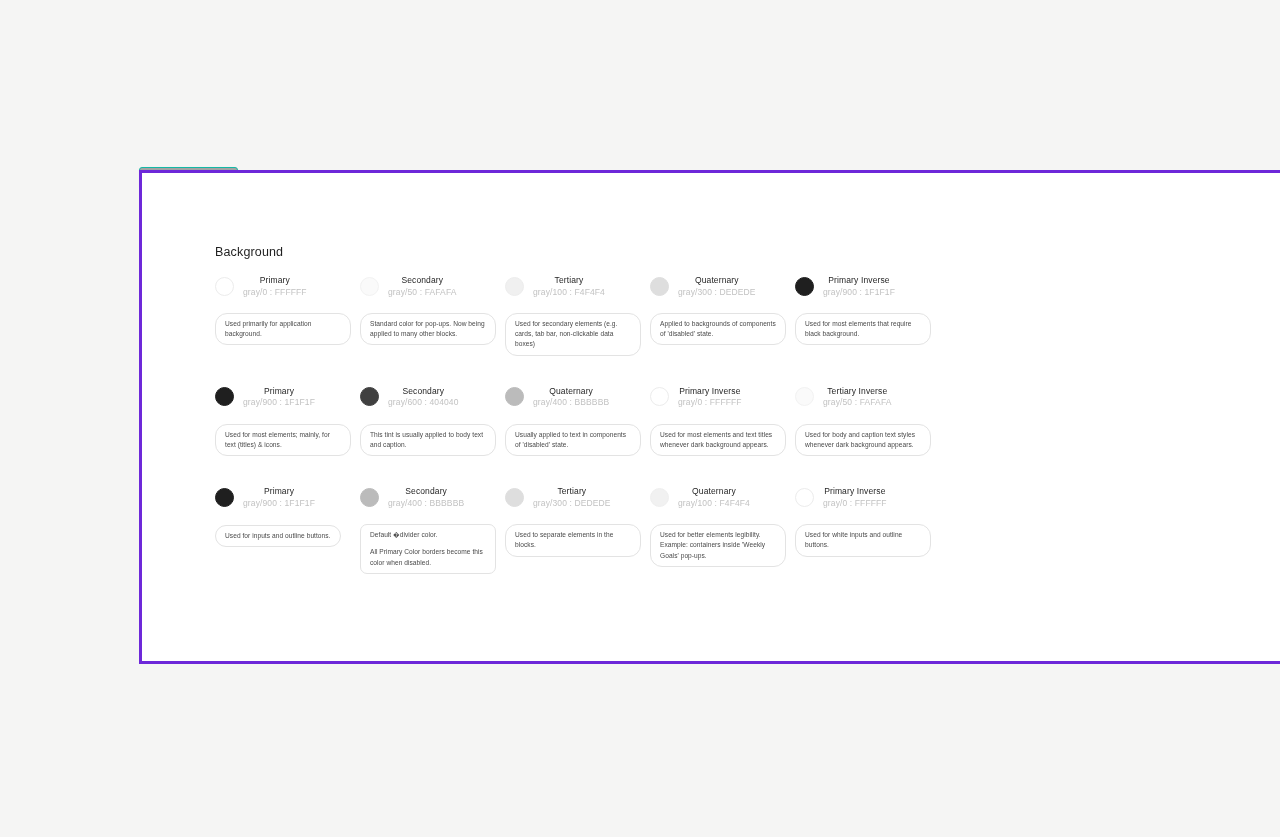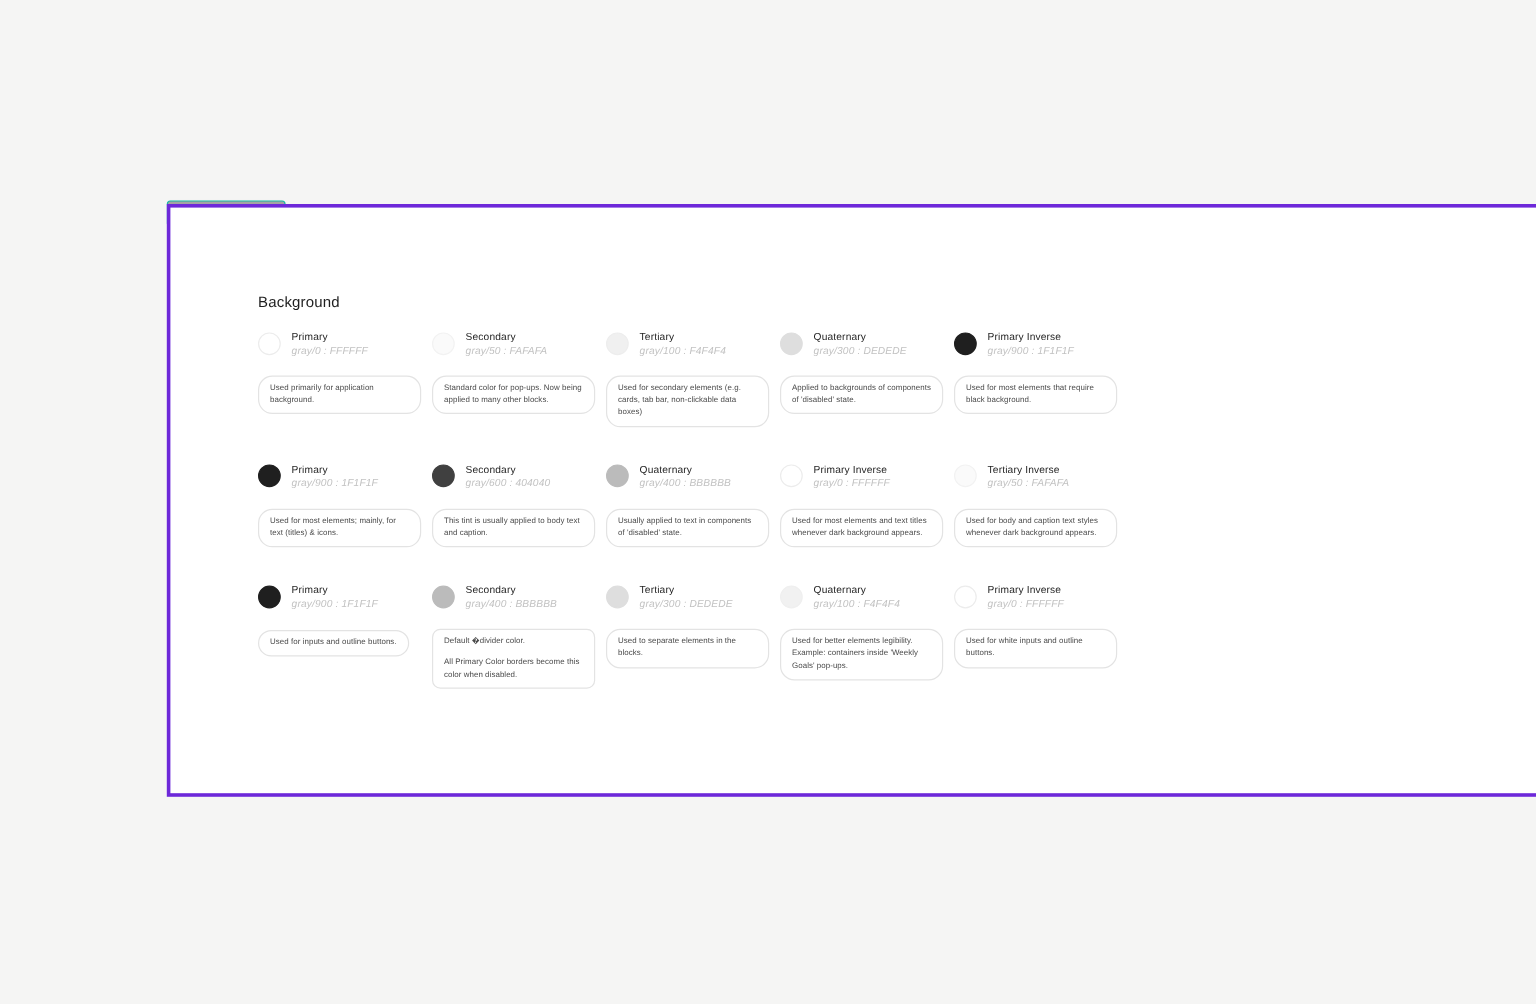--- a/index.html
+++ b/index.html
@@ -74,20 +74,21 @@
     width: 145px;
     margin-right: 0px;
     flex: 0 0 145px;
   }
 
   
   .swatch-head {
     display: flex;
     align-items: center;
     height: 26px;
+    text-align: center;
   }
 
   .circle {
     width: 19px;
     height: 19px;
     border-radius: 50%;
     flex: 0 0 19px;
     box-sizing: border-box;
   }
 
@@ -102,21 +103,20 @@
     letter-spacing: 0.12px;
     white-space: nowrap;
   }
 
   .swatch-token {
     font-size: 8.5px;
     color: #c2c2c2;
     letter-spacing: 0.12px;
     white-space: nowrap;
     margin-top: 1px;
-    font-style: italic;
   }
 
   
   .caption-area {
     margin-top: 14px;
   }
 
   .pill {
     border: 1px solid #e3e3e3;
     background: #ffffff;

